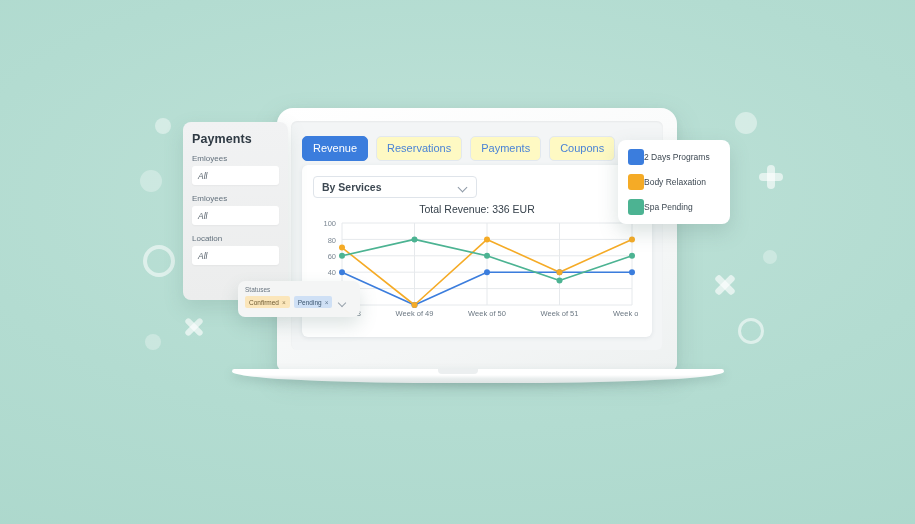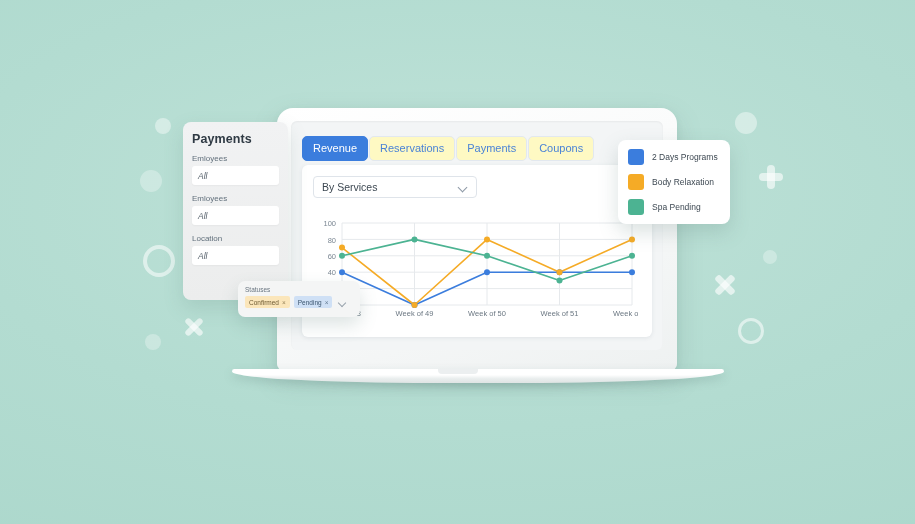--- a/index.html
+++ b/index.html
@@ -53,36 +53,36 @@
     background:linear-gradient(#ffffff 0%,#ffffff 42%,#e9eded 70%,#dfe4e4 100%);
     border-radius:3px 3px 50% 50%/3px 3px 100% 100%;
     box-shadow:0 4px 10px rgba(90,125,118,.25);
   }
   .laptop-notch{
     position:absolute;left:438px;top:369px;width:40px;height:5px;
     background:#eceff0;border-radius:0 0 4px 4px;
   }
 
   
-  .tabs{position:absolute;left:11px;top:15px;display:flex;gap:1px;}
+  .tabs{position:absolute;left:11px;top:15px;display:flex;gap:8px;}
   .tab{
     font-size:11px;line-height:1;padding:6px 10px;border-radius:5px;
     background:#fef9c3;color:#4a83d6;border:1px solid #e2e8ef;white-space:nowrap;
   }
   .tab.active{background:#3b7ddd;color:#fff;border-color:#3b7ddd;font-weight:400;}
 
   .panel{
     position:absolute;left:11px;top:44px;width:350px;height:172px;
     background:#ffffff;border-radius:6px;box-shadow:0 1px 4px rgba(60,80,95,.10);
   }
   .selects{position:absolute;left:11px;top:11px;display:flex;gap:8px;}
   .sel{
     width:164px;height:22px;background:#fff;border:1px solid #dfe4ea;border-radius:4px;
     display:flex;align-items:center;padding:0 8px;box-sizing:border-box;
-    font-size:10.5px;color:#3d4852;position:relative;
+    font-size:10.5px;color:#3d4852;position:relative;font-weight:bold;
   }
   .sel .chev{margin-left:auto;width:9px;height:9px;position:relative;}
   .sel .chev::before{
     content:"";position:absolute;left:0;top:1px;width:6px;height:6px;
     border-right:1.6px solid #8d99a6;border-bottom:1.6px solid #8d99a6;
     transform:rotate(45deg);
   }
 
   .chart-title{
     position:absolute;left:0;right:0;top:38px;text-align:center;
@@ -134,21 +134,21 @@
   }
 
   
   .legend{
     position:absolute;left:618px;top:140px;width:112px;height:84px;
     background:#ffffff;border-radius:8px;
     box-shadow:0 8px 20px rgba(85,120,113,.22);
     padding:9px 10px;box-sizing:border-box;
     display:flex;flex-direction:column;justify-content:space-between;
   }
-  .legend-row{display:flex;align-items:center;gap:8px;}
+  .legend-row{display:flex;align-items:center;}
   .swatch{width:16px;height:16px;border-radius:3px;flex:none;}
   .legend-row span{font-size:8.5px;color:#3d4852;white-space:nowrap;}
 
   
   .logo{
     position:absolute;right:24px;bottom:22px;
     font-family:"DejaVu Serif",serif;font-style:italic;font-weight:700;
     font-size:23px;color:#ffffff;letter-spacing:.3px;
     text-shadow:0 1px 2px rgba(110,150,140,.25);
   }
@@ -196,20 +196,21 @@
 
     <div class="panel">
 
       <div class="selects">
         <div class="sel">
           <span>By Services</span>
           <span class="chev"></span>
         </div>
       </div>
 
+      <div class="chart-title">Total Revenue: 336 EUR</div>
 
       <div class="chart">
         <svg id="chart-svg" width="322" height="106" viewBox="0 0 322 106">
             <line x1="26" y1="88" x2="316" y2="88" stroke="#e6e9ec" stroke-width="1"></line>
             <text x="20" y="91.2" text-anchor="end" font-size="7.5" fill="#7b8793" font-family="&quot;Liberation Sans&quot;,sans-serif">0</text>
             <line x1="26" y1="71.60000000000001" x2="316" y2="71.60000000000001" stroke="#e6e9ec" stroke-width="1"></line>
             <text x="20" y="74.80000000000001" text-anchor="end" font-size="7.5" fill="#7b8793" font-family="&quot;Liberation Sans&quot;,sans-serif">20</text>
             <line x1="26" y1="55.199999999999996" x2="316" y2="55.199999999999996" stroke="#e6e9ec" stroke-width="1"></line>
             <text x="20" y="58.4" text-anchor="end" font-size="7.5" fill="#7b8793" font-family="&quot;Liberation Sans&quot;,sans-serif">40</text>
             <line x1="26" y1="38.800000000000004" x2="316" y2="38.800000000000004" stroke="#e6e9ec" stroke-width="1"></line>

